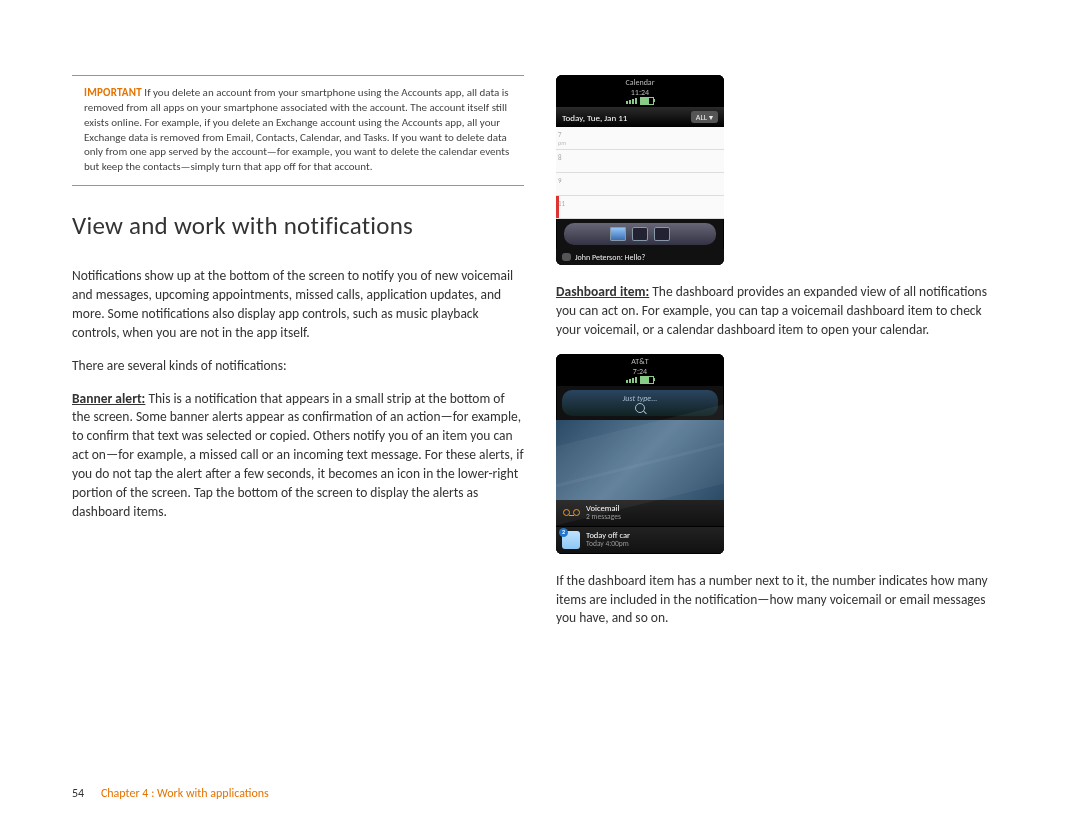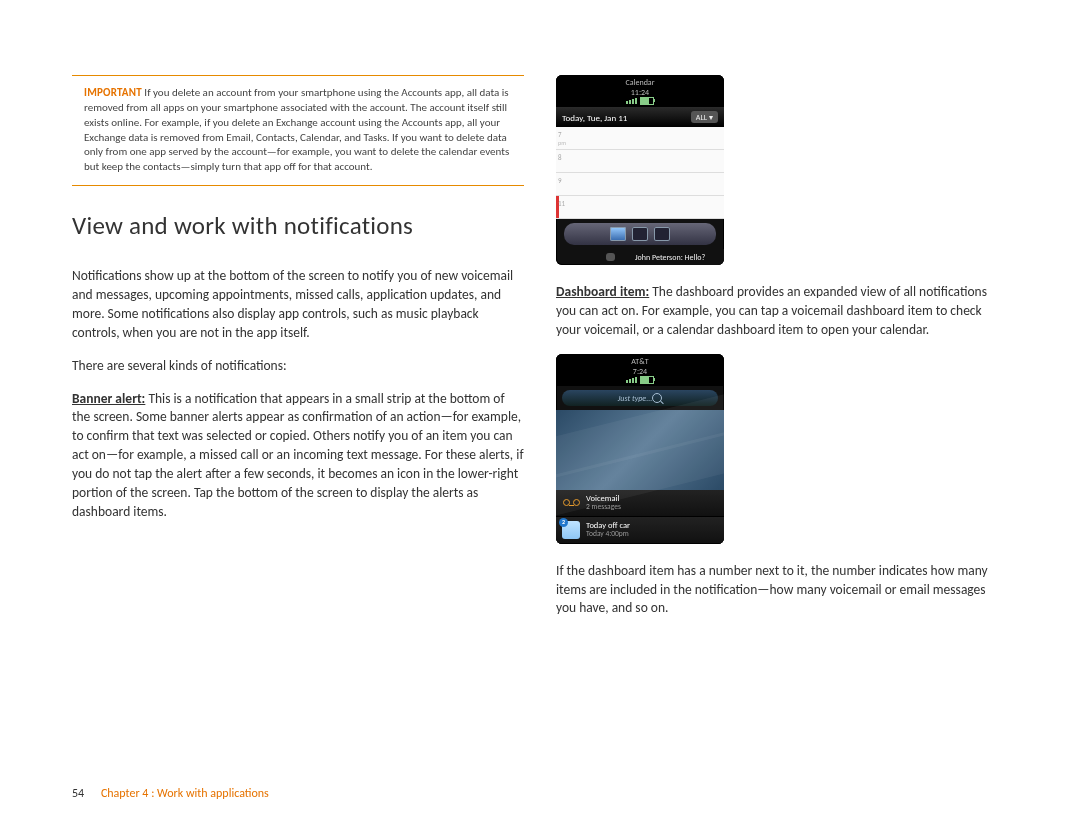--- a/index.html
+++ b/index.html
@@ -97,28 +97,28 @@
   .cal-row { height:22px; border-bottom:1px solid #ddd; position:relative; padding-left:16px; }
   .cal-row .hr { position:absolute; left:2px; top:3px; font-size:7px; color:#aaa; }
   .cal-row .ampm { display:block; font-size:6px; color:#bbb; }
   .cal-row.hl::before{content:"";position:absolute;left:0;top:0;width:3px;height:100%;background:#d33;}
   .quicklaunch {
     background: linear-gradient(#667,#334);
     border-radius:10px; margin:4px 8px; padding:4px; display:flex; justify-content:center; gap:6px;
   }
   .ql-ic { width:16px;height:14px; background:#223; border-radius:2px; box-shadow:0 0 0 1px #89a inset; }
   .ql-ic.a{ background:linear-gradient(#9cf,#36a);} 
-  .banner { background:#111; color:#eee; padding:3px 6px; display:flex; align-items:center; gap:20px; font-size:8px;margin-left:44px; }
+  .banner { background:#111; color:#eee; padding:3px 6px; display:flex; align-items:center; gap:4px; font-size:8px; }
   .banner .bub { width:9px;height:8px;border-radius:3px;background:#555;position:relative; }
 
   
   .search-pill {
     margin:4px 6px; background: linear-gradient(#2a4560,#122); border-radius:10px;
-    padding:3px 6px; display:flex; justify-content:center; align-items:center;
-    color:#a7bed3; font-style:italic; font-size:8px;
+    padding:3px 6px; display:flex; justify-content:space-between; align-items:center;
+    color:#a7bed3; font-style:italic; font-size:8px;flex-direction:column;
   }
   .mag { width:8px;height:8px;border:1px solid #a7bed3;border-radius:50%;position:relative; }
   .mag::after{content:"";position:absolute;width:4px;height:1px;background:#a7bed3;right:-3px;bottom:-1px;transform:rotate(45deg);}
   .launcher-bg {
     height:80px;
     background: linear-gradient(135deg,#2b4a66 0%, #5d7d98 50%, #2b4a66 100%);
     position:relative;
   }
   .launcher-bg::before, .launcher-bg::after {
     content:""; position:absolute; left:-20%; width:140%; height:40px;

